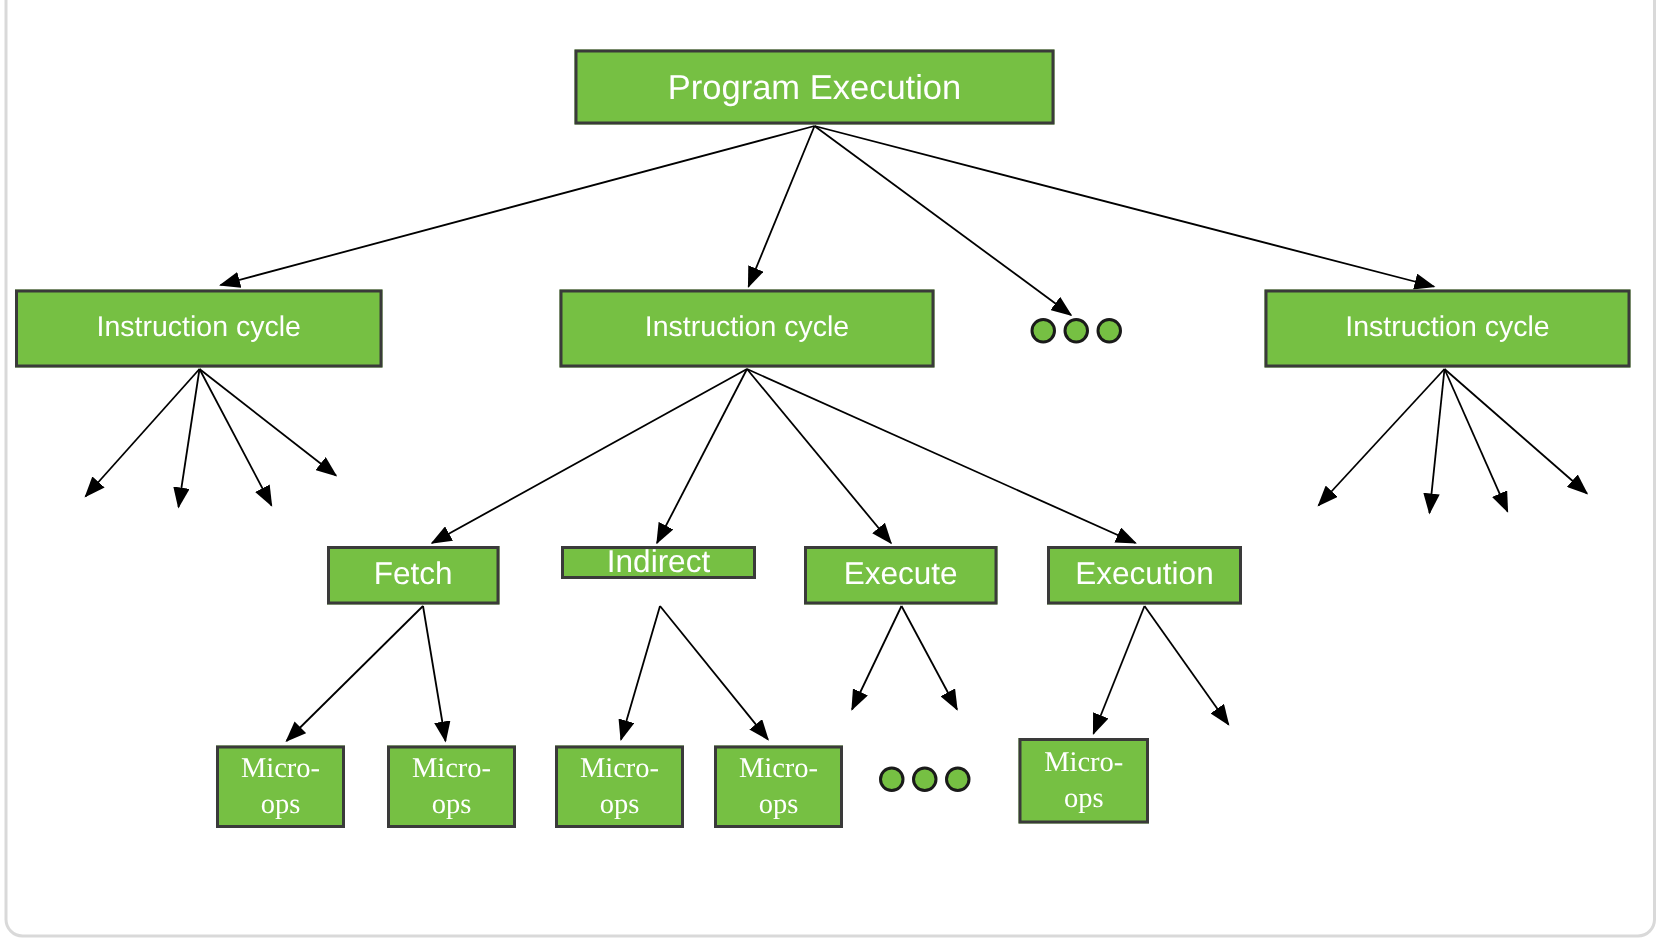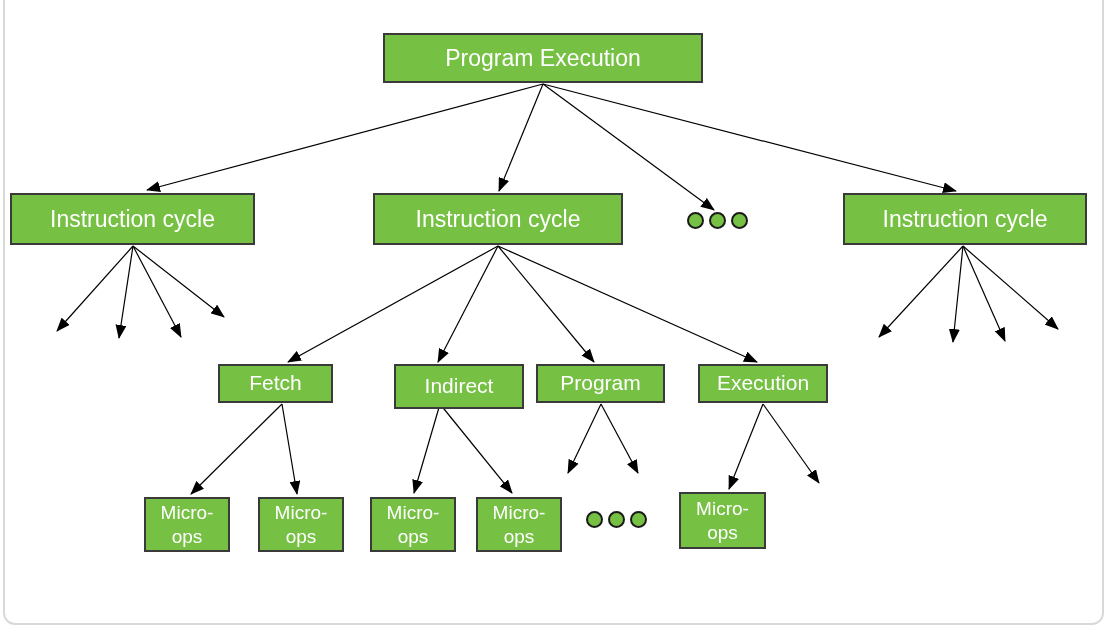--- a/index.html
+++ b/index.html
@@ -20,23 +20,23 @@
   }
   .arrows{position:absolute;left:0;top:0;width:1110px;height:628px;}
   .node{
     position:absolute;background:var(--node-fill);
     border:2px solid var(--node-border);box-sizing:border-box;
     color:var(--node-text);display:flex;flex-direction:column;
     align-items:center;justify-content:center;text-align:center;
     line-height:1.15;
   }
   .lvl-top{font-size:23px;}
-  .lvl-cycle{font-size:23px;}
+  .lvl-cycle{font-size:19px;}
   .lvl-phase{font-size:21px;}
-  .lvl-micro{font-size:19px;line-height:24px;}
+  .lvl-micro{font-size:19px;line-height:24px;font-family:Liberation Serif, serif;}
   .dots{position:absolute;display:flex;gap:5px;}
   .dot{
     width:13px;height:13px;border-radius:50%;
     background:var(--node-fill);border:2px solid #1a1a1a;display:inline-block;
   }
 </style>
 </head>
 <body>
 
 <div>
@@ -98,25 +98,25 @@
     <span class="dot"></span>
     <span class="dot"></span>
   </div>
   <div class="node lvl-cycle" style="left:843px;top:193px;width:244px;height:52px">
     <span>Instruction cycle</span>
   </div>
 
   <div class="node lvl-phase" style="left:218px;top:364px;width:115px;height:39px">
     <span>Fetch</span>
   </div>
-  <div class="node lvl-phase" style="left:394px;top:364px;width:130px;height:45px">
+  <div class="node lvl-phase" style="left:374px;top:364px;width:130px;height:22px">
     <span>Indirect</span>
   </div>
   <div class="node lvl-phase" style="left:536px;top:364px;width:129px;height:39px">
-    <span>Program</span>
+    <span>Execute</span>
   </div>
   <div class="node lvl-phase" style="left:698px;top:364px;width:130px;height:39px">
     <span>Execution</span>
   </div>
 
   <div class="node lvl-micro" style="left:144px;top:497px;width:86px;height:55px">
     <span>Micro-</span>
     <span>ops</span>
   </div>
   <div class="node lvl-micro" style="left:258px;top:497px;width:86px;height:55px">

